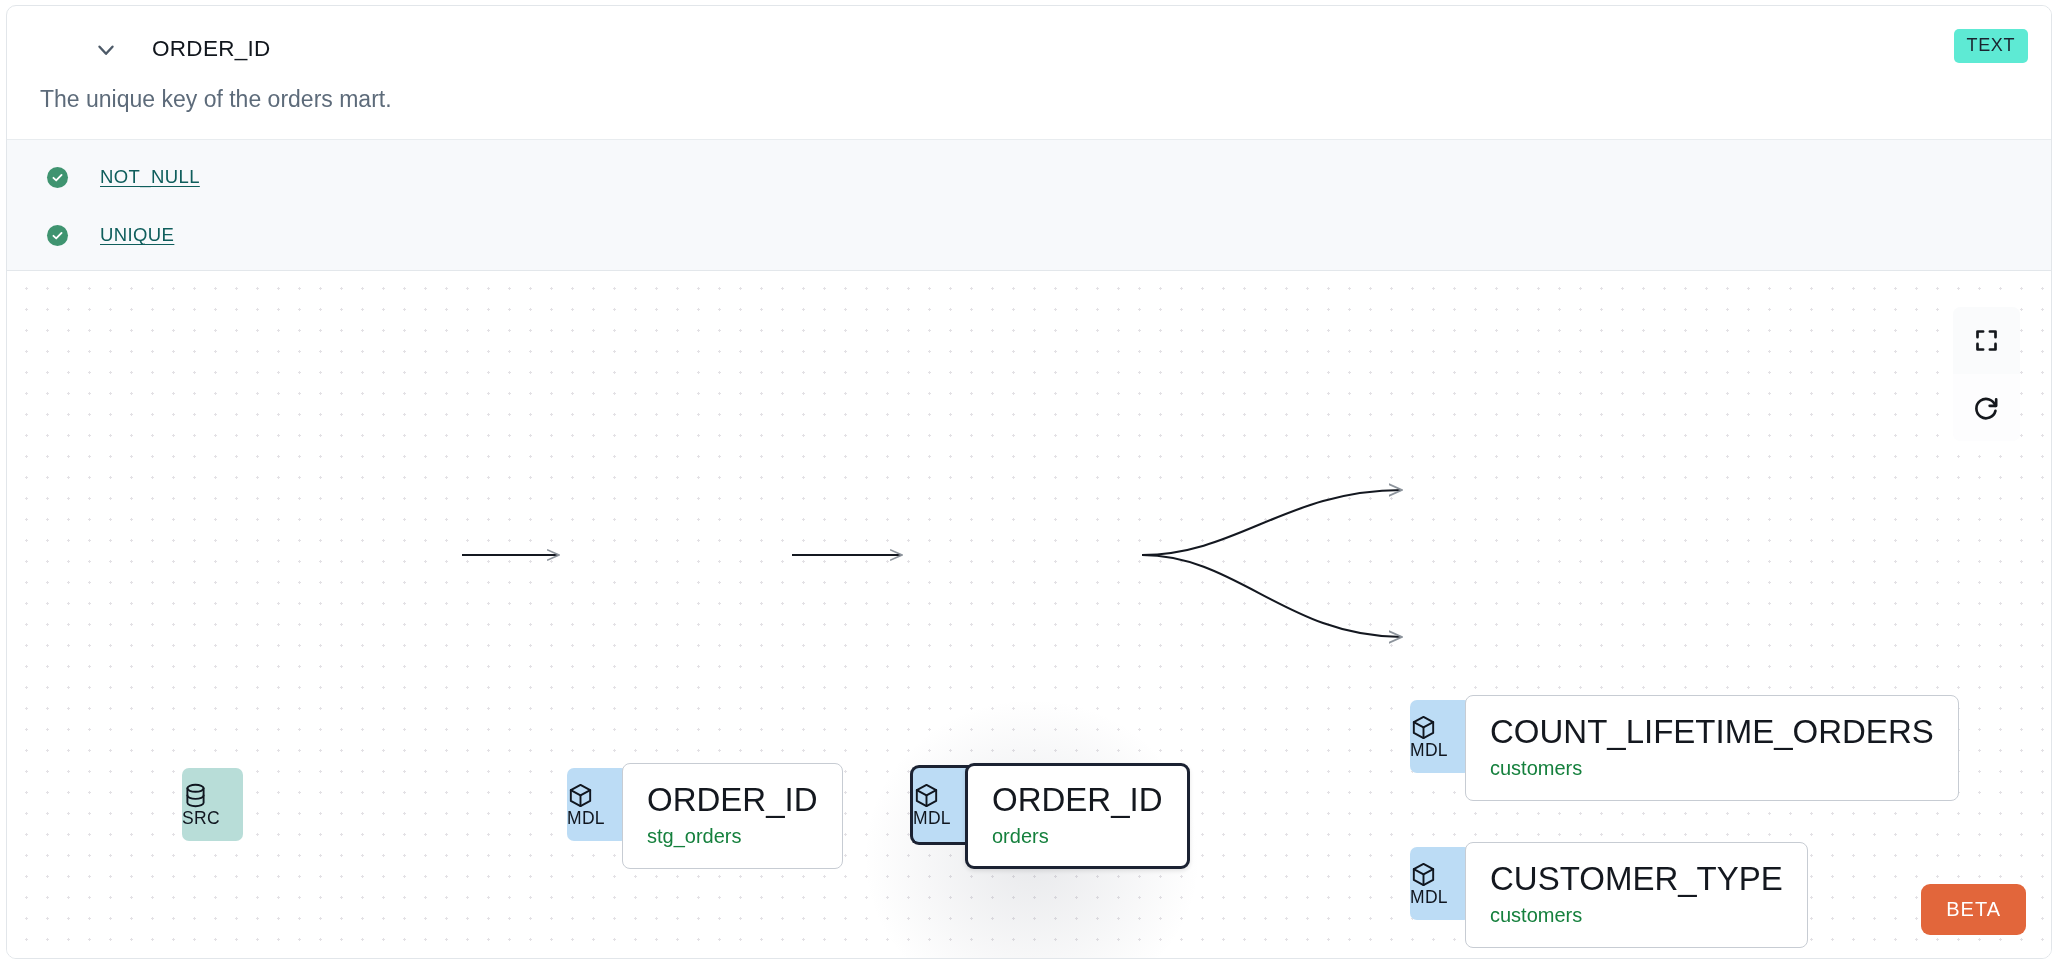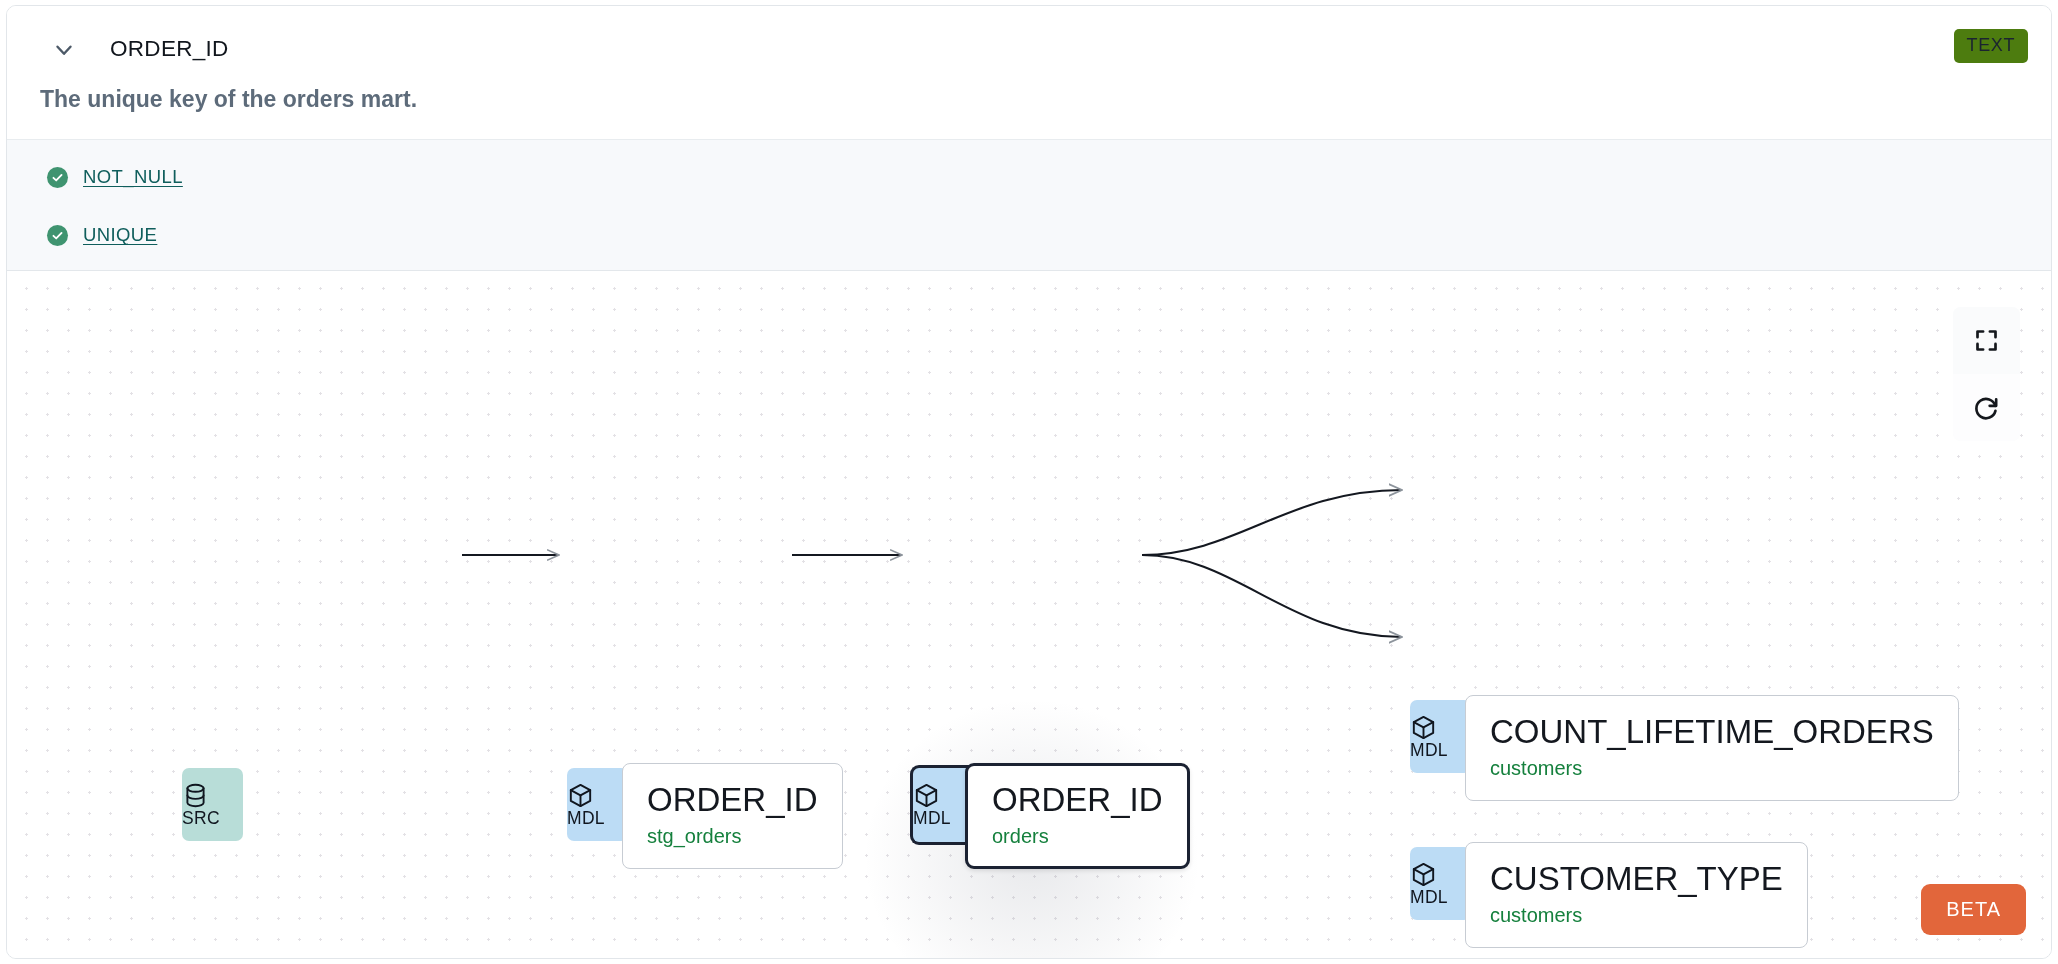--- a/index.html
+++ b/index.html
@@ -11,20 +11,21 @@
   }
 
   .panel {
     position: absolute;
     left: 6px; top: 5px;
     width: 2046px; height: 954px;
     background: #ffffff;
     border: 1px solid #e2e6ea;
     border-radius: 10px;
     overflow: hidden;
+    padding-left: 42px;
   }
 
   
   .header {
     position: relative;
     height: 79px;
     background: #ffffff;
   }
   .chevron-btn {
     position: absolute;
@@ -38,54 +39,53 @@
     position: absolute;
     left: 103px; top: 30px;
     font-size: 22.5px;
     letter-spacing: 0.3px;
     color: #11161d;
     white-space: nowrap;
   }
   .type-badge {
     position: absolute;
     right: 23px; top: 23px;
-    background: #4d7c0f;
+    background: #5eead4;
     color: #1b2430;
     font-size: 18px;
     letter-spacing: 0.6px;
     padding: 6px 13px 7px 13px;
     border-radius: 5px;
     white-space: nowrap;
   }
 
   .description {
     position: absolute;
     left: 33px; top: 80px;
     font-size: 23px;
     color: #5d6b7a;
     white-space: nowrap;
-    font-weight: bold;
   }
 
   
   .tests {
     position: absolute;
     left: 0; top: 133px;
     width: 100%;
     height: 132px;
     background: #f7f9fb;
     border-top: 1px solid #e8ecef;
     border-bottom: 1px solid #e3e7eb;
   }
   .test-row {
     position: absolute;
     left: 40px;
     display: flex;
     align-items: center;
-    gap: 15px;
+    gap: 32px;
     height: 30px;
   }
   .test-row.r0 { top: 22px; }
   .test-row.r1 { top: 80px; }
   .check-icon {
     width: 21px; height: 21px;
     border-radius: 50%;
     background: #3f9470;
     display: flex; align-items: center; justify-content: center;
     flex: 0 0 auto;

